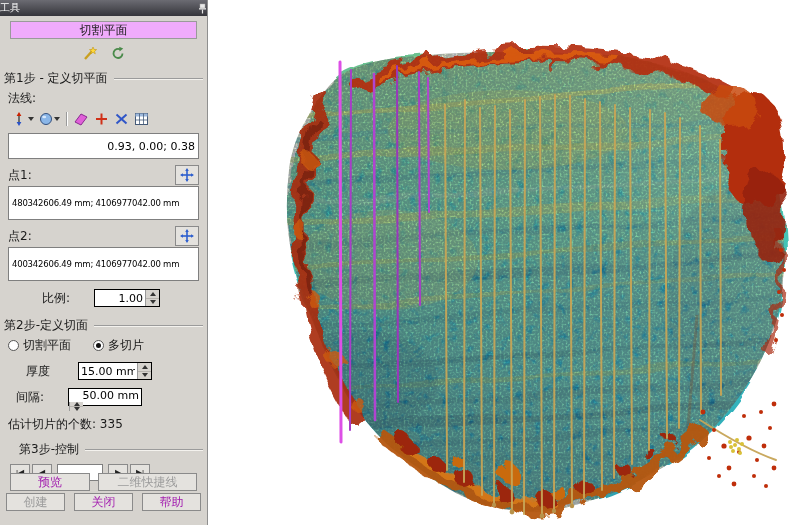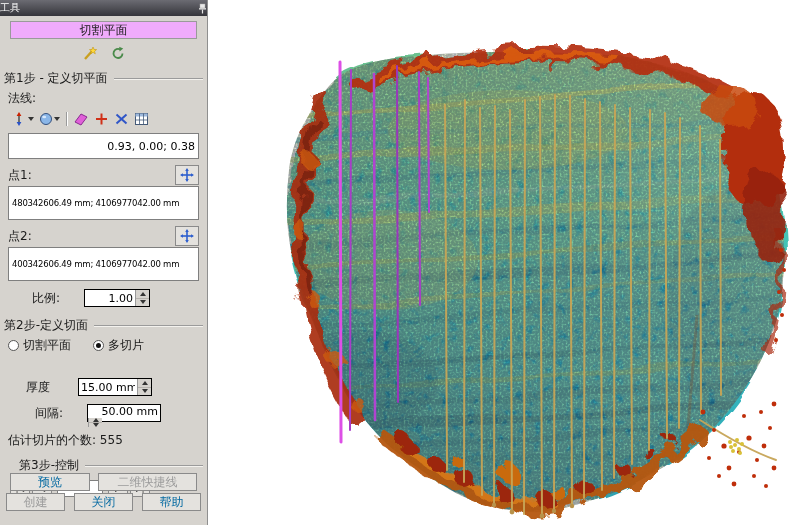--- a/index.html
+++ b/index.html
@@ -33,21 +33,21 @@
   .spin { display:flex; border:1px solid #000000; background:#fff; height:18px; }
   .spin input { border:0; outline:0; height:16px; font-size:11px; text-align:right; padding:0 2px; width:100%; font-family:"DejaVu Sans",sans-serif; }
   .spin-btns { width:14px; flex:none; display:flex; flex-direction:column; border-left:1px solid #9a9a9a; }
   .spin-btns span { flex:1; background:#d6d3ce; border-bottom:1px solid #b5b2ad; display:flex; align-items:center; justify-content:center; }
   .spin-btns span:last-child { border-bottom:0; }
   .tri-up { width:0; height:0; border-left:3px solid transparent; border-right:3px solid transparent; border-bottom:4px solid #333; }
   .tri-dn { width:0; height:0; border-left:3px solid transparent; border-right:3px solid transparent; border-top:4px solid #333; }
   .playback { display:flex; align-items:center; gap:2px; padding:0 10px; margin-top:6px; }
   .pb { width:20px; height:17px; border:1px solid #8a8a8a; background:#e4e2de; font-size:8px; display:flex; align-items:center; justify-content:center; color:#222; }
   .pb-input { width:46px; height:17px; border:1px solid #7f7f7f; background:#fff; margin:0 3px; font-size:11px; padding:0 2px; }
-  .btn { height:18px; border:1px solid #8a8a8a; background:#e4e2de; font-family:"DejaVu Sans",sans-serif; font-size:12px; color:#0369a1; padding:0 4px; }
+  .btn { height:18px; border:1px solid #8a8a8a; background:#e4e2de; font-family:"DejaVu Sans",sans-serif; font-size:12px; color:#a21caf; padding:0 4px; }
   .btn.disabled { color:#9b9b9b; }
   .preview-row { position:absolute; left:0; bottom:34px; width:100%; display:flex; padding:0 10px; gap:8px; }
   .preview-row .btn:first-child { width:80px; }
   .preview-row .btn:last-child { flex:1; }
   .bottom-row { position:absolute; left:0; bottom:9px; width:100%; display:flex; padding:5px 6px; gap:9px; }
   .bottom-row .btn { flex:1; }
   .estimate { padding:0 8px; margin-top:10px; font-size:12px; white-space:nowrap; }
 
   
   .viewport { position:absolute; left:208px; top:0; width:585px; height:525px; background:#ffffff; overflow:hidden; cursor:crosshair; }
@@ -173,21 +173,21 @@
           <polygon points="0,7 3,5.2 3,8.8" fill="#2e5fce"></polygon>
           <polygon points="14,7 11,5.2 11,8.8" fill="#2e5fce"></polygon>
         </svg>
       </button>
     </div>
     <div class="row" style="margin-top:1px;">
       <input class="field coords" value="400342606.49 mm; 4106977042.00 mm" style="">
     </div>
 
     <div class="row" style="margin-top:8px;">
-      <span class="lbl" style="margin-left:24px; width:52px;">比例:</span>
+      <span class="lbl" style="margin-left:34px; width:52px;">比例:</span>
       <span class="spin" style="width:66px;">
         <input value="1.00" style="">
         <span class="spin-btns">
           <span>
               <i class="tri-up"></i>
             </span>
           <span>
               <i class="tri-dn"></i>
             </span>
         </span>
@@ -202,51 +202,51 @@
       <div class="radio-item">
         <span class="radio"></span>
         <span>切割平面</span>
       </div>
       <div class="radio-item">
         <span class="radio checked"></span>
         <span>多切片</span>
       </div>
     </div>
 
-    <div class="row" style="margin-top:25px;">
+    <div class="row" style="margin-top:9px;">
       <span class="lbl" style="margin-left:18px; width:52px;">厚度</span>
       <span class="spin" style="width:74px;">
         <input value="15.00 mm" style="">
         <span class="spin-btns">
           <span>
               <i class="tri-up"></i>
             </span>
           <span>
               <i class="tri-dn"></i>
             </span>
         </span>
       </span>
     </div>
 
     <div class="row" style="margin-top:8px;">
-      <span class="lbl" style="margin-left:27px; width:52px;">间隔:</span>
+      <span class="lbl" style="margin-left:8px; width:52px;">间隔:</span>
       <span class="spin" style="width:74px;flex-direction:column;">
         <input value="50.00 mm" style="">
         <span class="spin-btns">
           <span>
               <i class="tri-up"></i>
             </span>
           <span>
               <i class="tri-dn"></i>
             </span>
         </span>
       </span>
     </div>
 
-    <div class="estimate">估计切片的个数: 555</div>
+    <div class="estimate">估计切片的个数: 335</div>
 
     <div class="group-title" style="margin-top:8px;padding-left:19px;">
       <span>第3步-控制</span>
     </div>
 
     <div class="playback">
       <button class="pb">
           <span>|◀</span>
         </button>
       <button class="pb">

